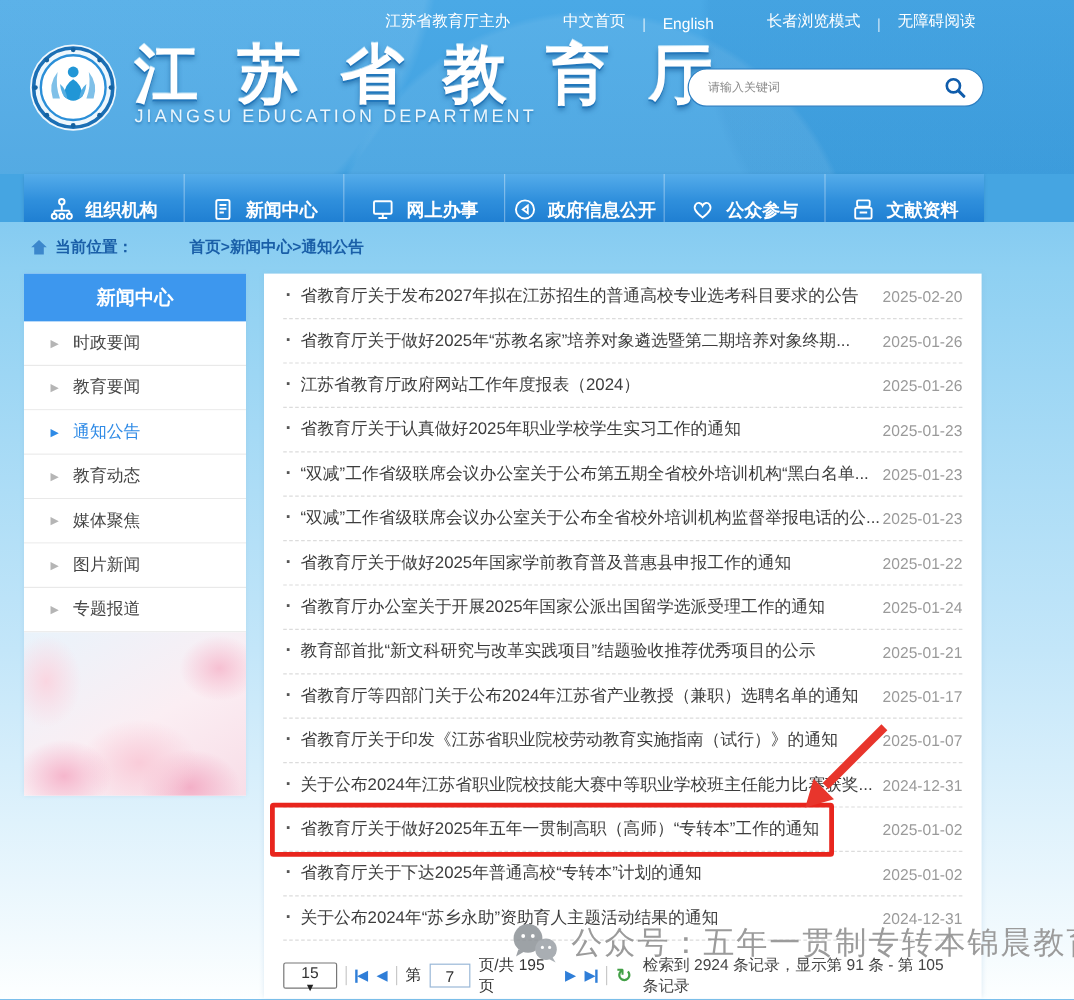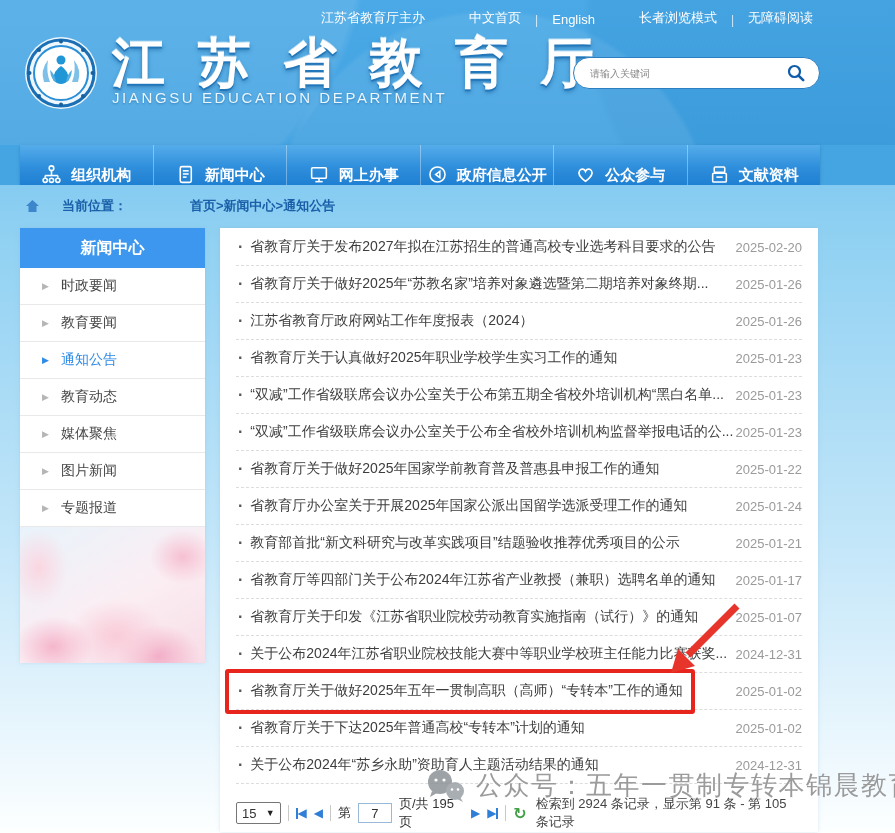--- a/index.html
+++ b/index.html
@@ -60,21 +60,21 @@
     border-left:1px solid rgba(255,255,255,.35);
   }
   .nav-item:first-child { border-left:none; }
   .nav-icon { display:flex; align-items:center; }
   
   .page-body {
     position:absolute; top:185px; left:0; width:895px; height:648px;
     background:linear-gradient(180deg,#85cbf1 0%, #8ed0f2 6%, #c3e6f9 55%, #f2fafe 92%, #fdffff 100%);
   }
   .breadcrumb {
-    position:absolute; top:197px; left:25px; display:flex; align-items:center; gap:22px;
+    position:absolute; top:197px; left:25px; display:flex; align-items:center; gap:6px;
     font-size:13px; font-weight:600; color:#1a5fa8;
   }
   .breadcrumb a { color:#1a5fa8; text-decoration:none; cursor:pointer;margin-left:41px; }
   
   .sidebar {
     position:absolute; top:228px; left:20px; width:185px; background:#ffffff;
     box-shadow:0 0 4px rgba(120,170,210,.25);
   }
   .sidebar-header {
     height:40px; background:#3d97ee; color:#fff; font-size:16px; font-weight:bold;
@@ -119,21 +119,21 @@
     border:4px solid #e8251d; border-radius:3px; pointer-events:none;
   }
   
   .pager {
     margin-top:11px; display:flex; align-items:center; gap:7px;
     font-size:13px; color:#333;
   }
   .pgsize {
     width:48px; height:22px; background:#fff; border:1px solid #767676; border-radius:2px;
     display:flex; align-items:center; justify-content:space-between; padding:0 5px;
-    font-size:13px; cursor:pointer;
+    font-size:13px; cursor:pointer;flex-direction:column;
   }
   .pgsize .caret { font-size:9px; color:#222; }
   .vdiv { width:1px; height:16px; background:#c9c9c9; }
   .pg-btn { color:#2f7ed8; font-size:12px; cursor:pointer; display:flex; align-items:center; }
   .pg-btn .bar { display:inline-block; width:2px; height:11px; background:#2f7ed8; }
   .page-input {
     width:34px; height:20px; border:1px solid #9ab8d8; text-align:center;
     font-size:13px; color:#333; font-family:inherit; outline:none;
   }
   .refresh { color:#43a047; font-size:16px; font-weight:bold; cursor:pointer; }

